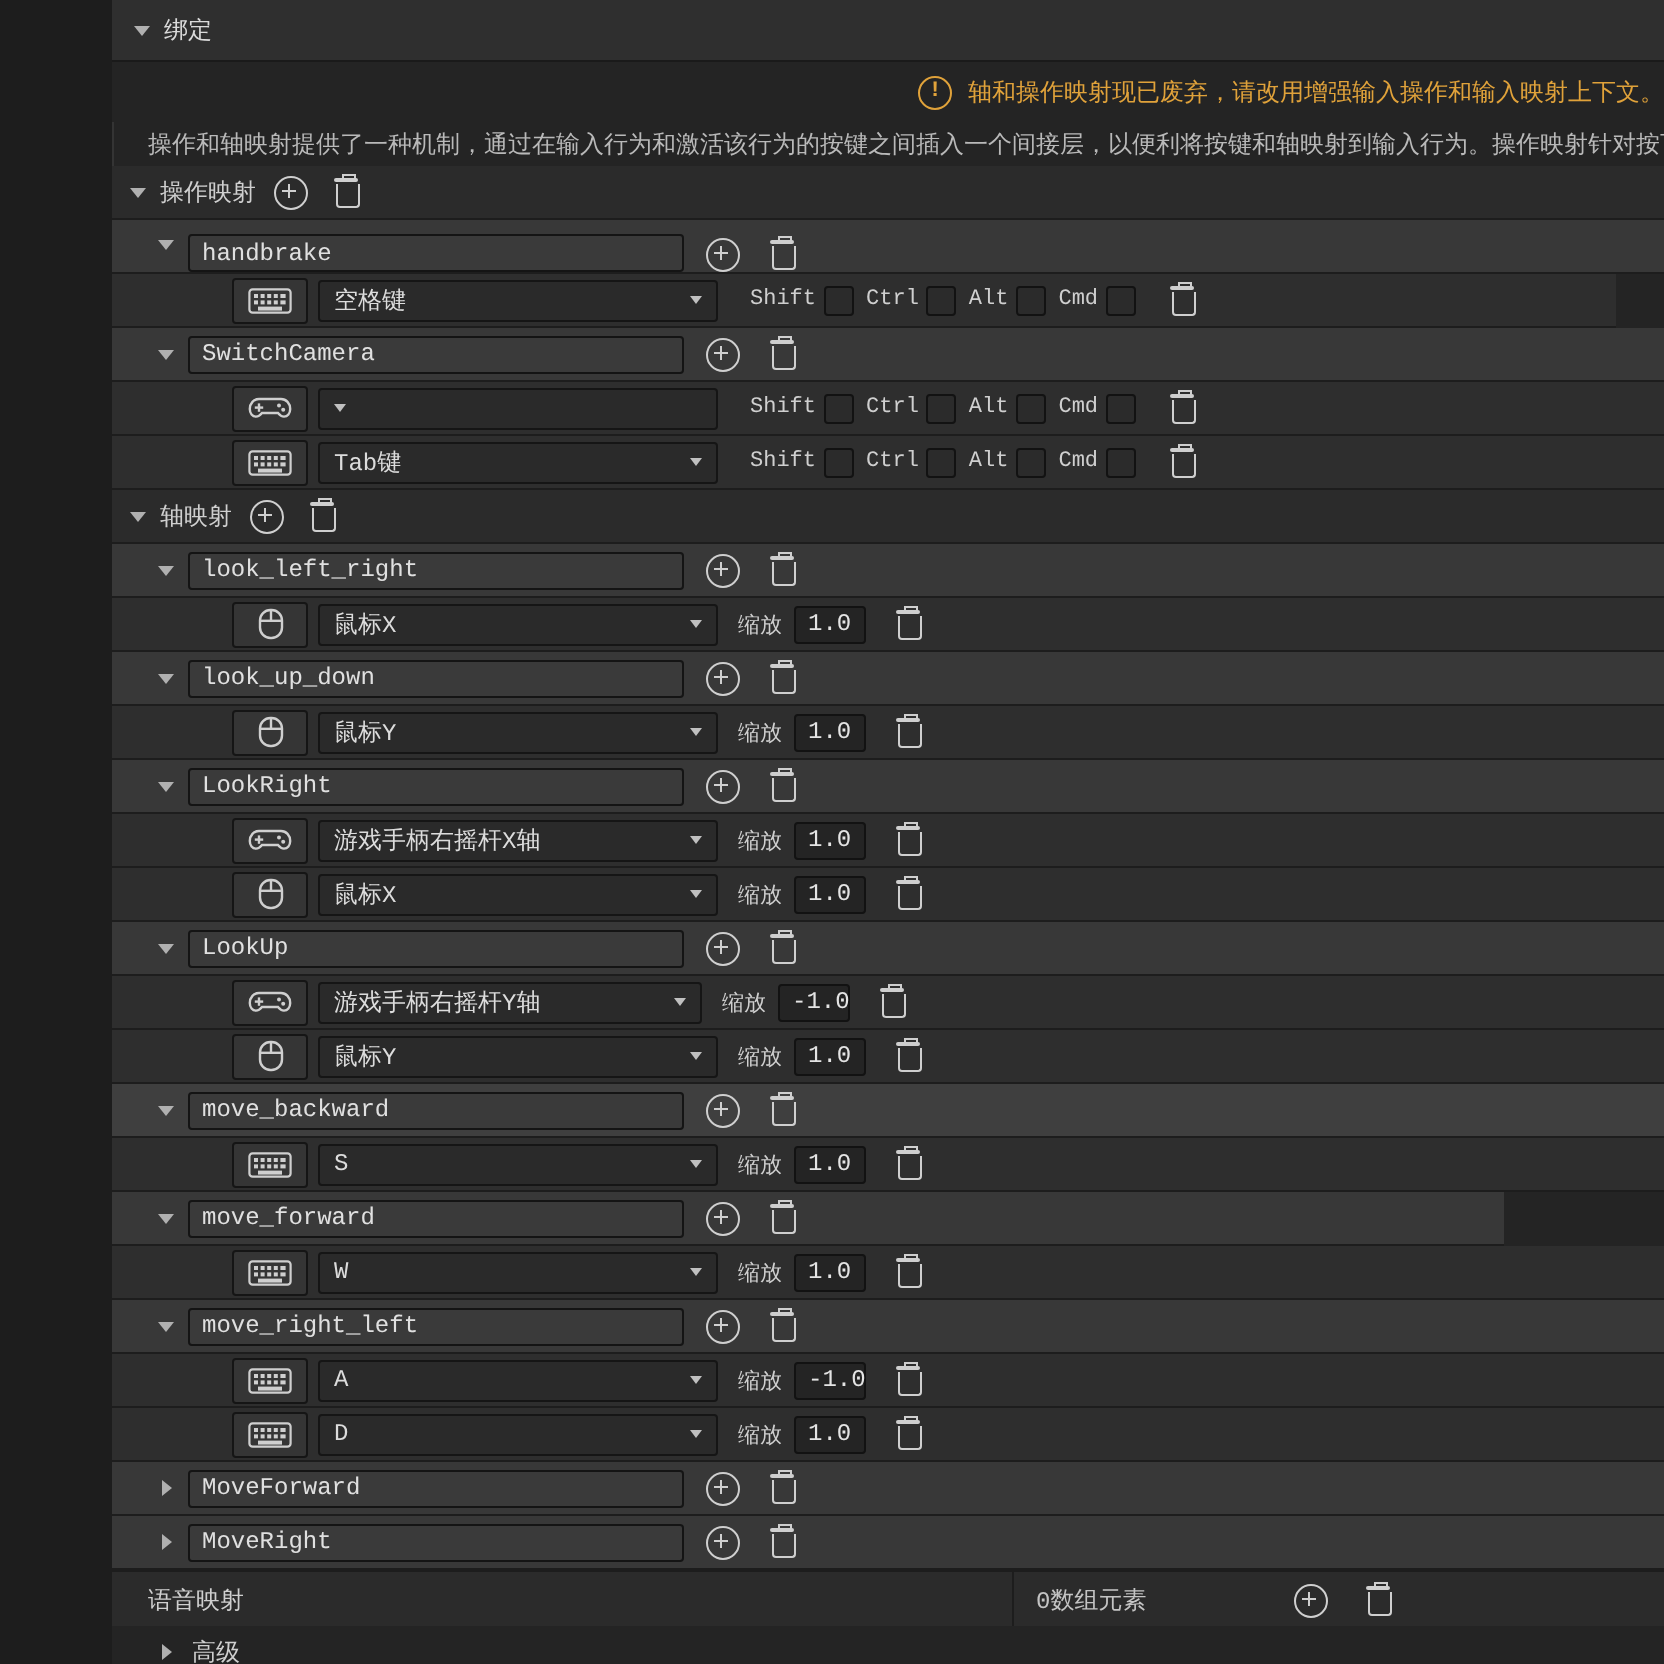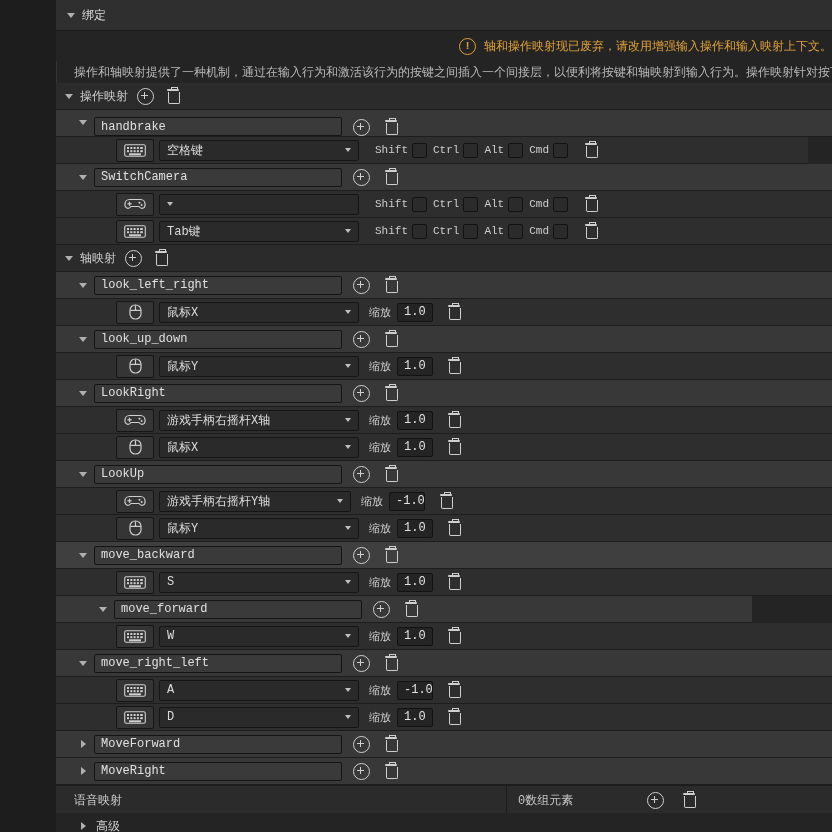--- a/index.html
+++ b/index.html
@@ -562,21 +562,21 @@
         <div style="margin-left:12px;">
           <div class="ibtn">
             <div class="trash">
               <div class="handle"></div>
               <div class="lid"></div>
               <div class="body"></div>
             </div>
           </div>
         </div>
       </div>
-      <div class="row act" style="position:absolute;left:56px;top:596px;width:696px;padding-left:20px;">
+      <div class="row act" style="position:absolute;left:56px;top:596px;width:696px;">
         <div style="margin-left:20px;">
           <div class="tri d"></div>
         </div>
         <div class="namebox lite" style="margin-left:4px;width:248px;">move_forward</div>
         <div style="margin-left:10px;display:flex;align-items:center;gap:12px;">
           <div class="ibtn">
             <div class="plus"></div>
           </div>
           <div class="ibtn">
             <div class="trash">

